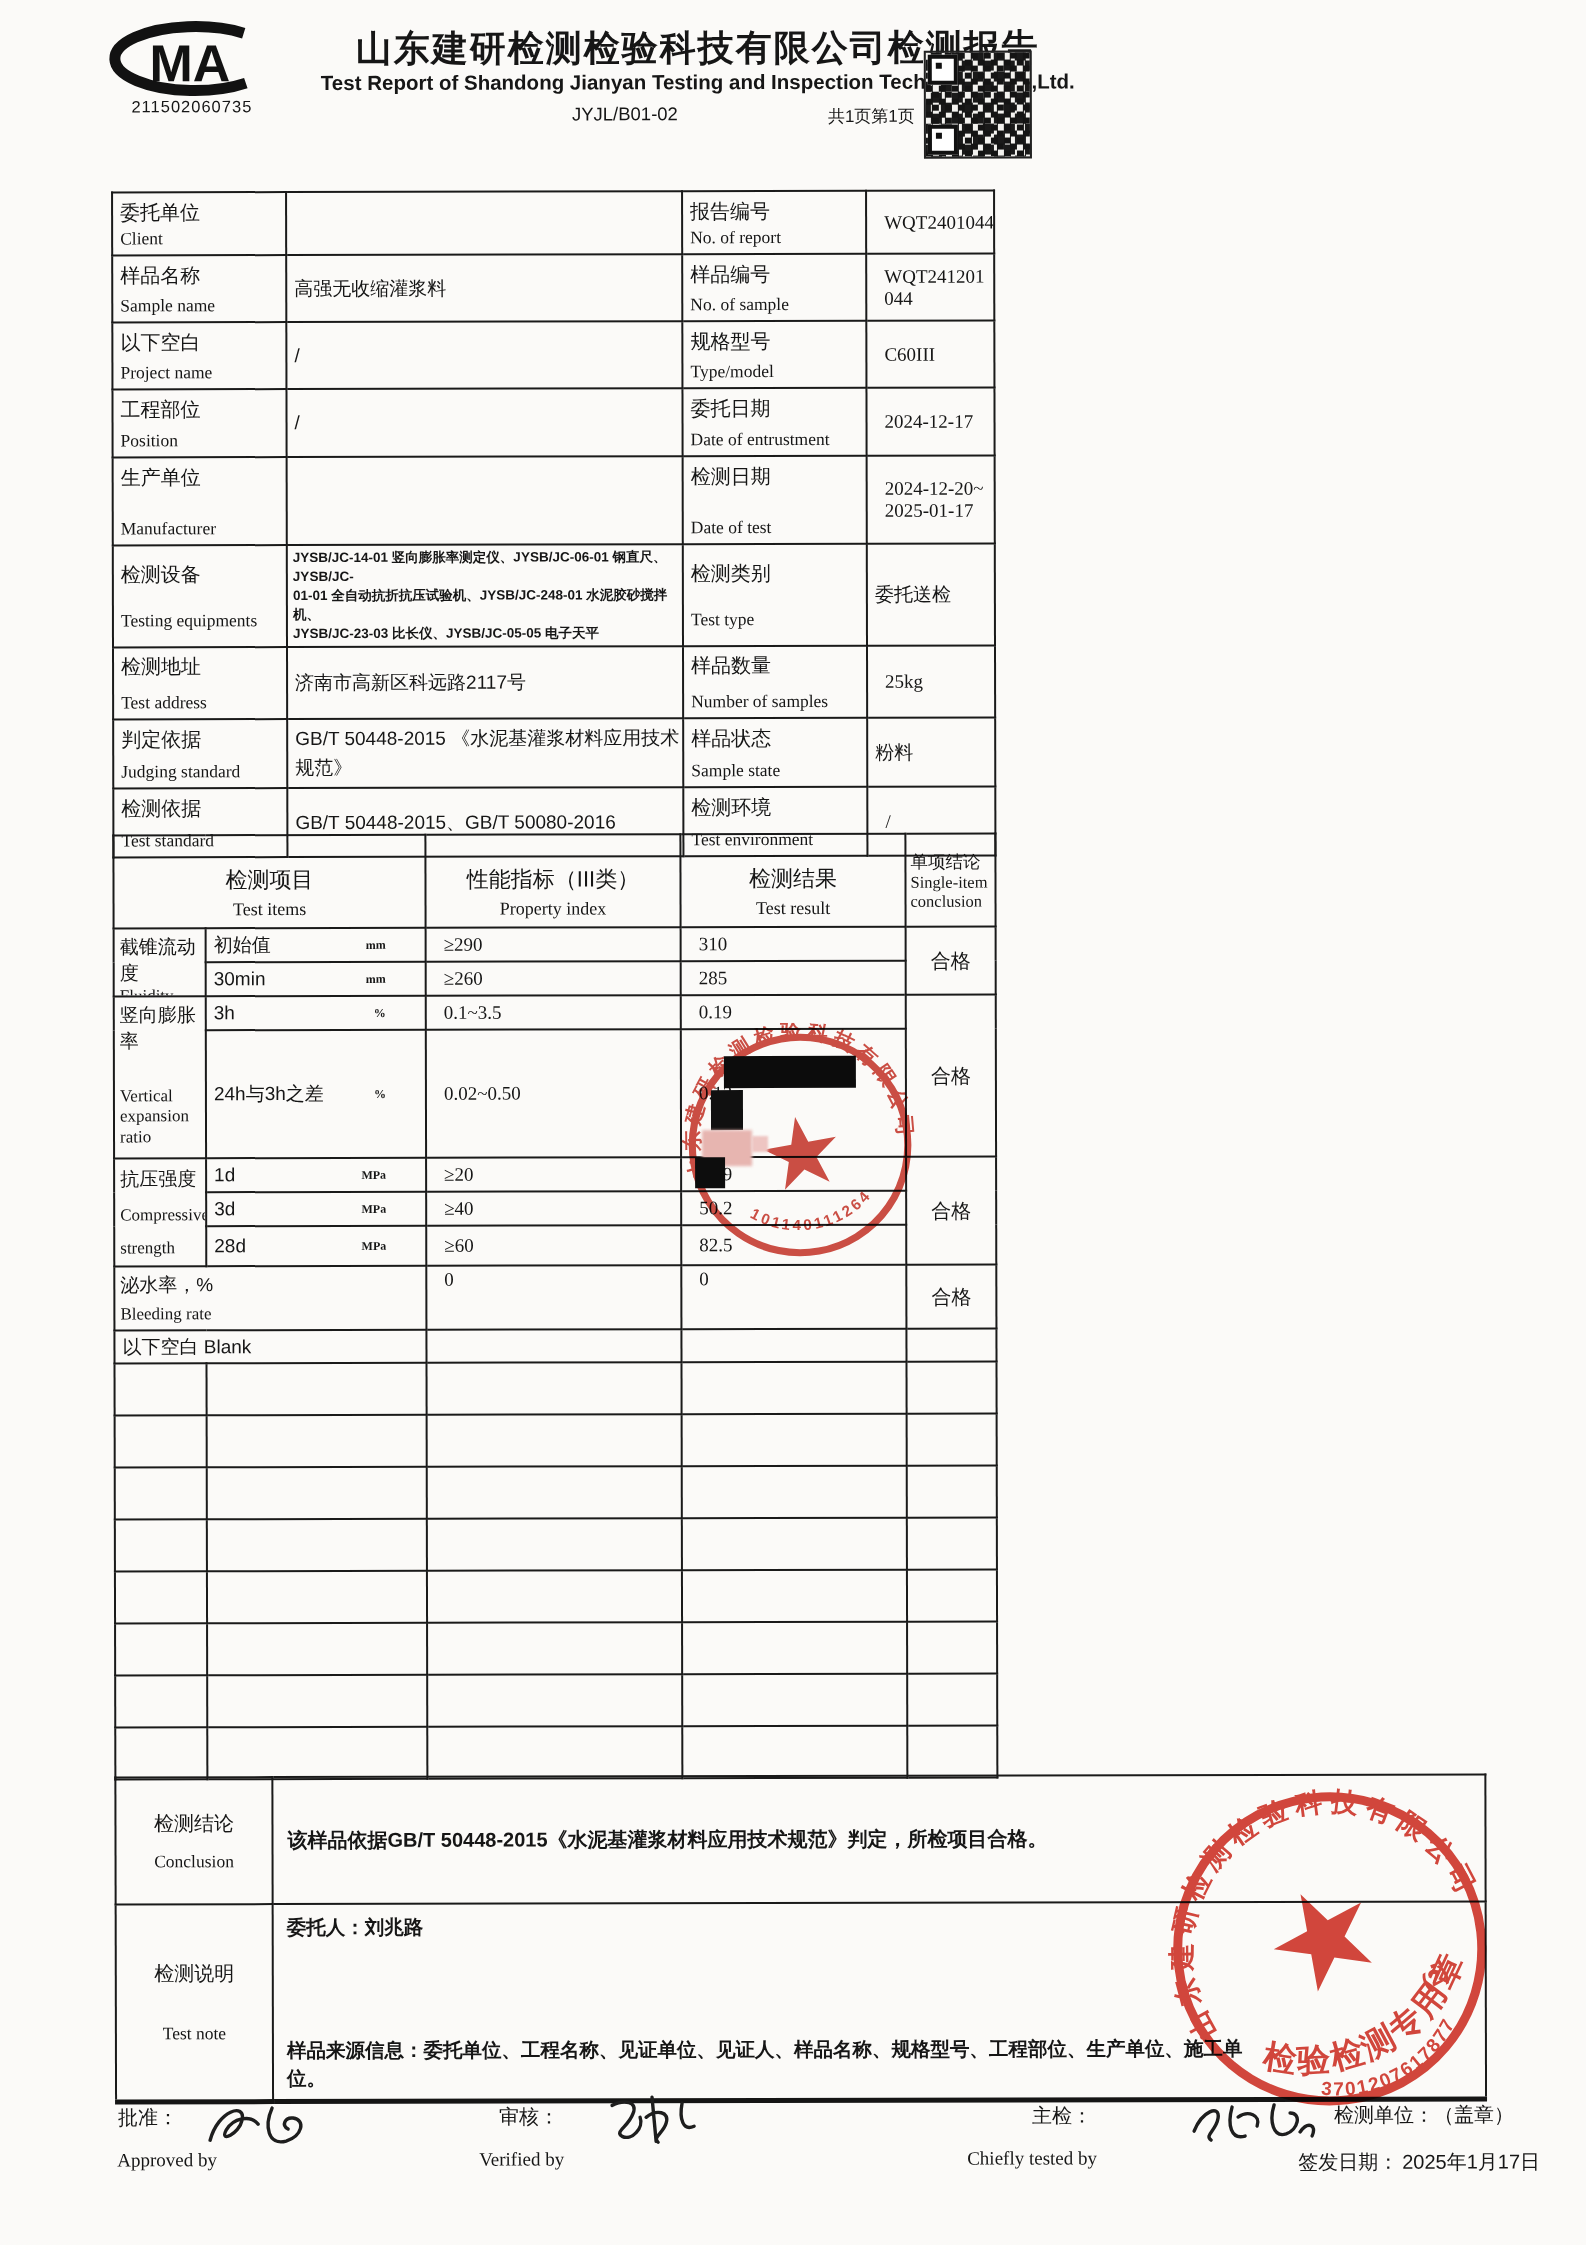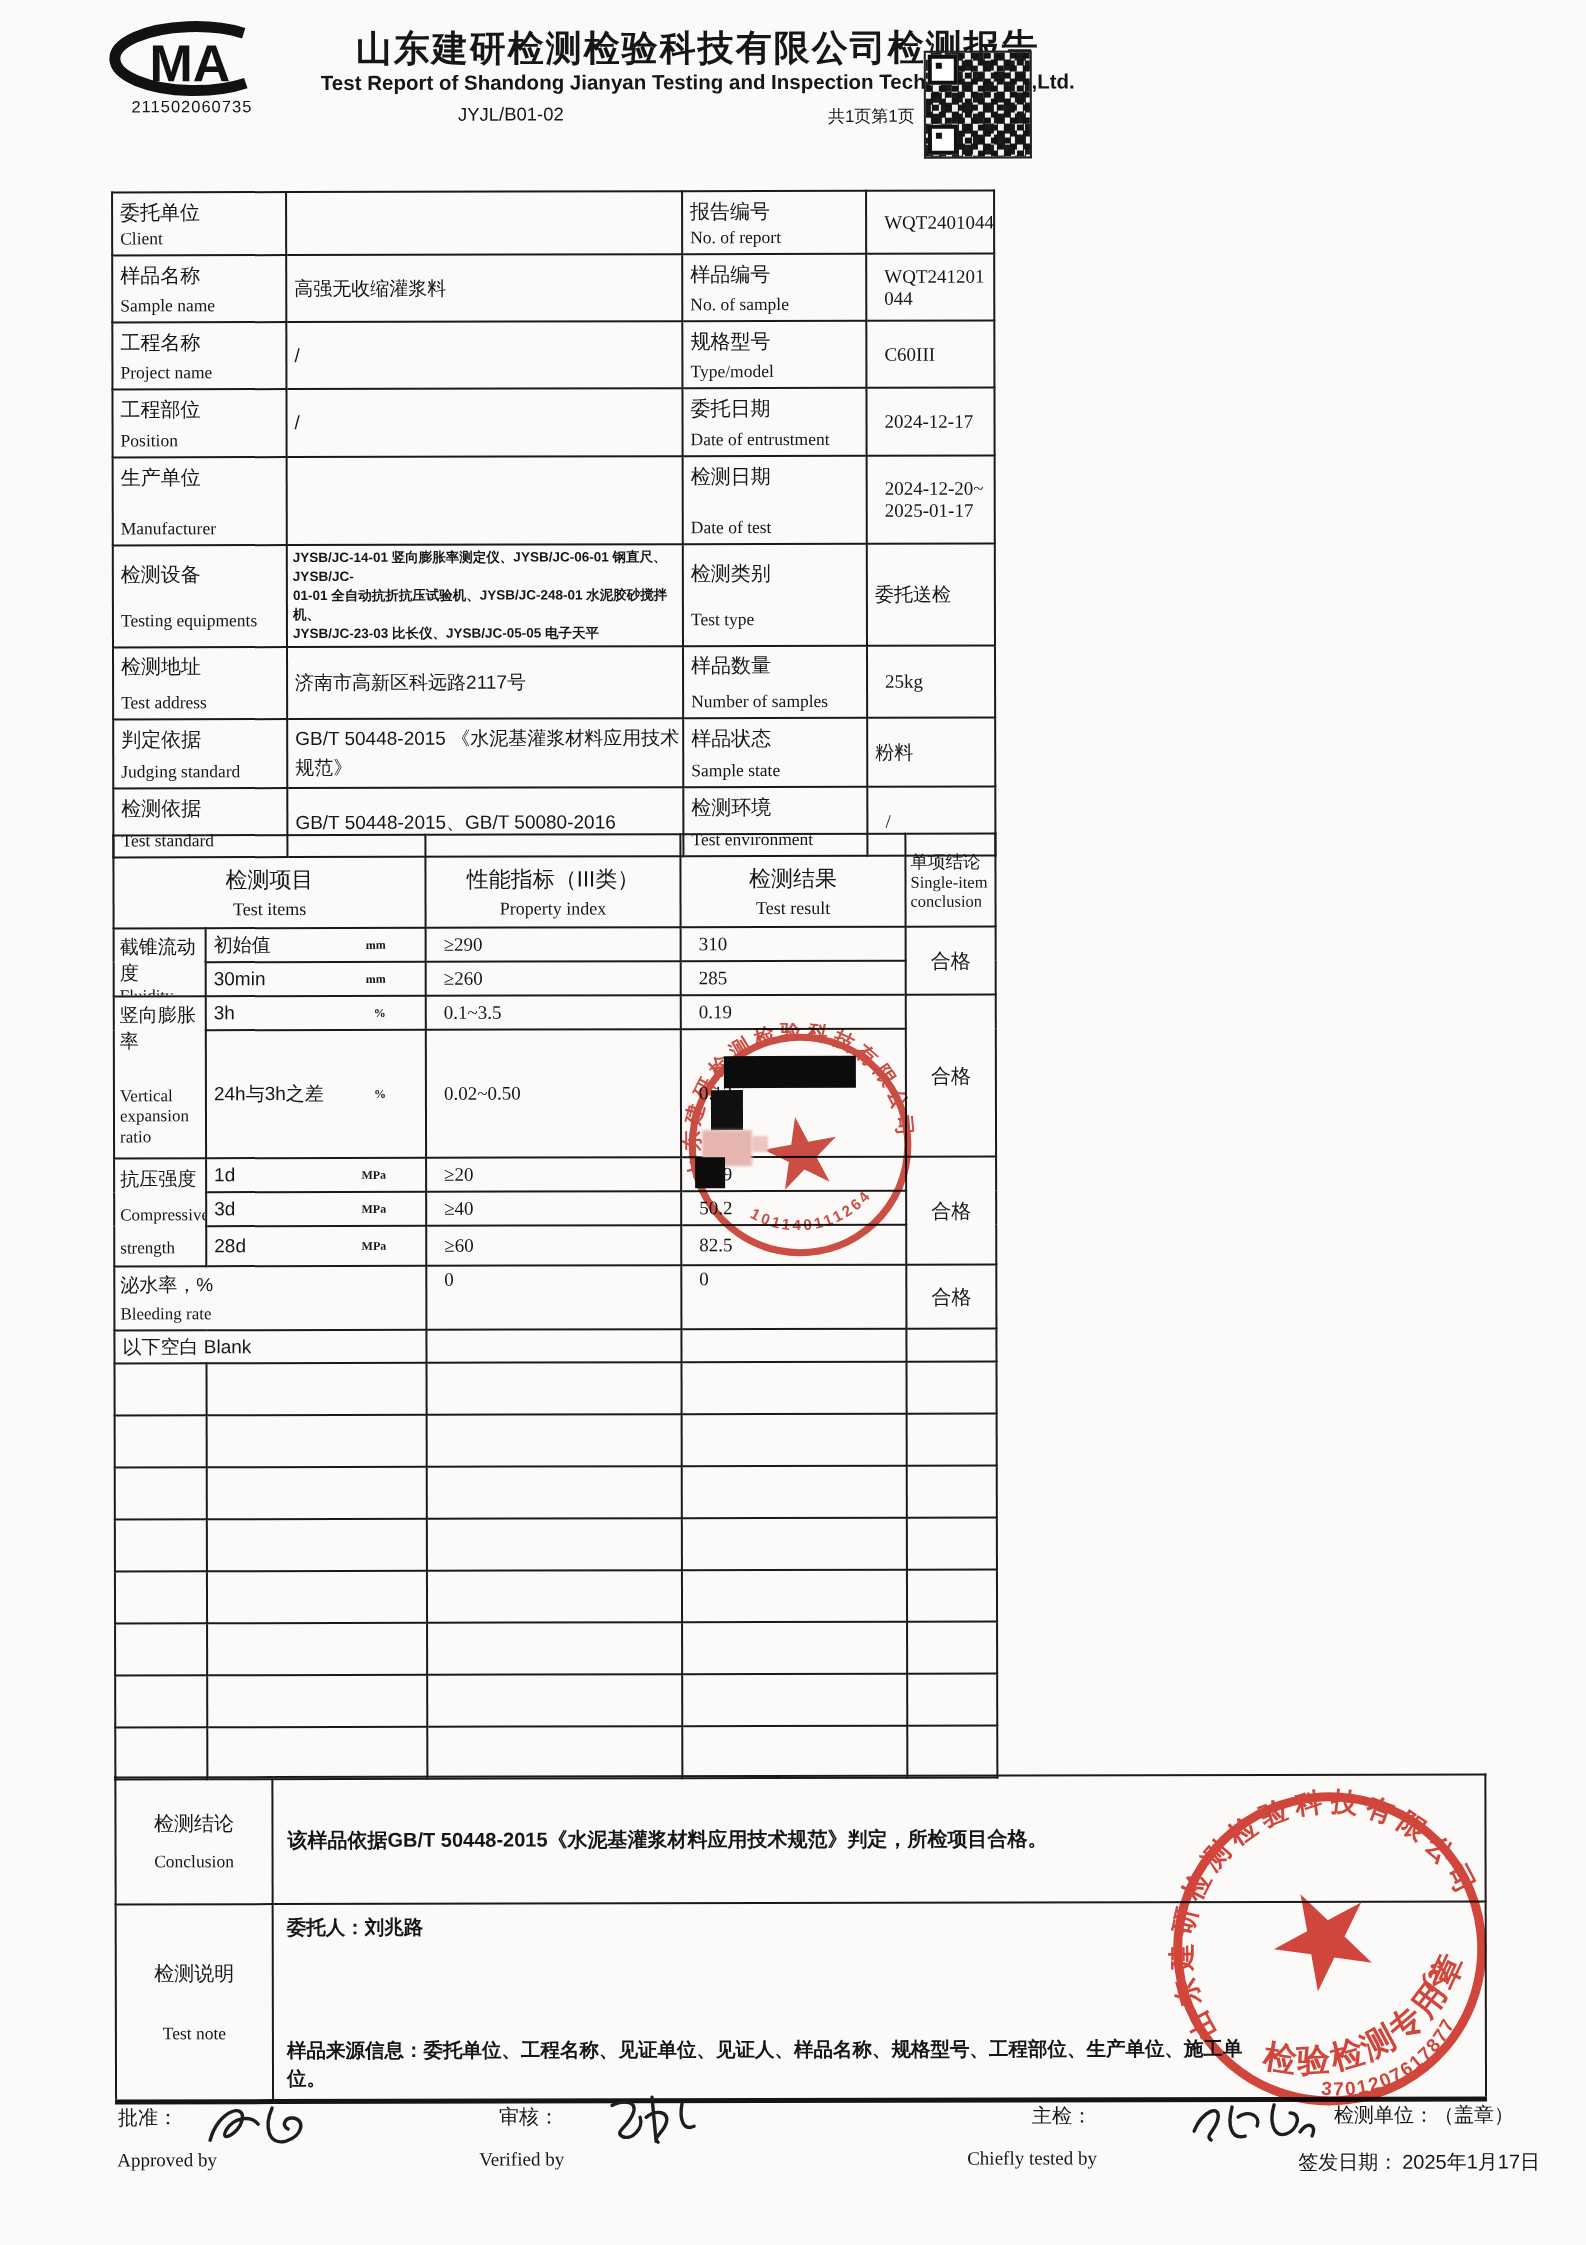--- a/index.html
+++ b/index.html
@@ -4,21 +4,21 @@
 <style>
   html,body{margin:0;padding:0;}
   body{width:1586px;height:2245px;position:relative;background:#e9e8e5;
        font-family:"Liberation Sans","DejaVu Sans",sans-serif;color:#161616;}
   #page{position:absolute;inset:0;background:#fbfaf8;overflow:hidden;}
   #sheet{position:absolute;inset:0;transform:rotate(-0.12deg);}
   .abs{position:absolute;}
   
   #title-cn{left:260px;top:24px;width:880px;text-align:center;font-size:36px;font-weight:bold;letter-spacing:2px;}
   #title-en{left:240px;top:70px;width:920px;text-align:center;font-size:20.5px;font-weight:bold;}
-  #form-code{left:460px;top:103px;width:220px;text-align:left;font-size:18.5px;}
+  #form-code{left:460px;top:103px;width:220px;text-align:right;font-size:18.5px;}
   #page-info{left:830px;top:105px;font-size:17px;}
   #cma-num{left:96px;top:96px;width:196px;text-align:center;font-size:16.5px;letter-spacing:1px;}
   #qr{left:928px;top:53px;width:104px;height:104px;
       background:
         repeating-conic-gradient(#141414 0% 25%, #0000 25% 50%) 0 0 / 13px 13px,
         repeating-conic-gradient(#1a1a1a 0% 25%, #0000 25% 50%) 5px 8px / 21px 21px,
         #f3f2ef;
       outline:2px solid #222;}
   .finder{position:absolute;width:22px;height:22px;border:4px solid #111;background:#fff;}
   .finder::after{content:"";position:absolute;left:4px;top:4px;width:6px;height:6px;background:#111;}
@@ -117,21 +117,21 @@
               <div class="labwrap" style="height:54px">
         <div class="cn">样品编号</div>
         <div class="en">No. of sample</div>
               </div>
             </td>
       <td class="val wrapall">WQT241201044</td>
     </tr>
     <tr style="height:67px">
       <td>
               <div class="labwrap" style="height:54px">
-        <div class="cn">工程名称</div>
+        <div class="cn">以下空白</div>
         <div class="en">Project name</div>
               </div>
             </td>
       <td class="valcn">/</td>
       <td>
               <div class="labwrap" style="height:54px">
         <div class="cn">规格型号</div>
         <div class="en">Type/model</div>
               </div>
             </td>

